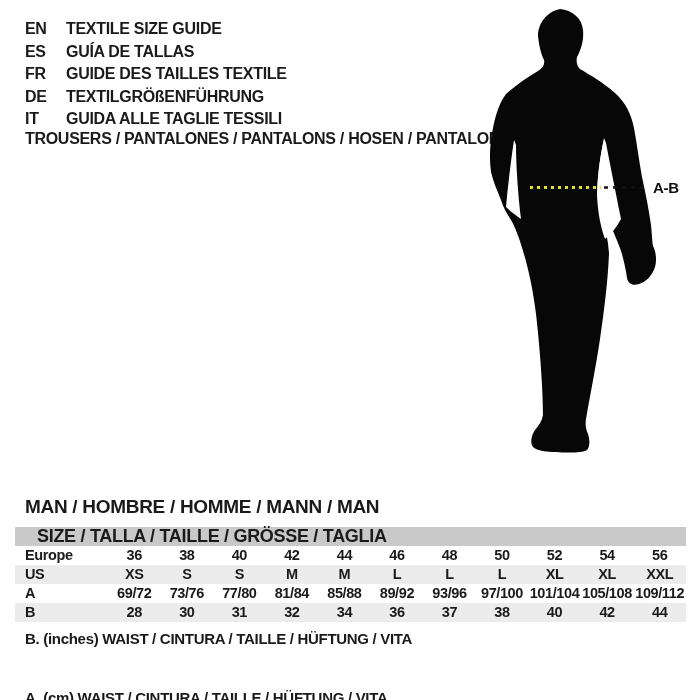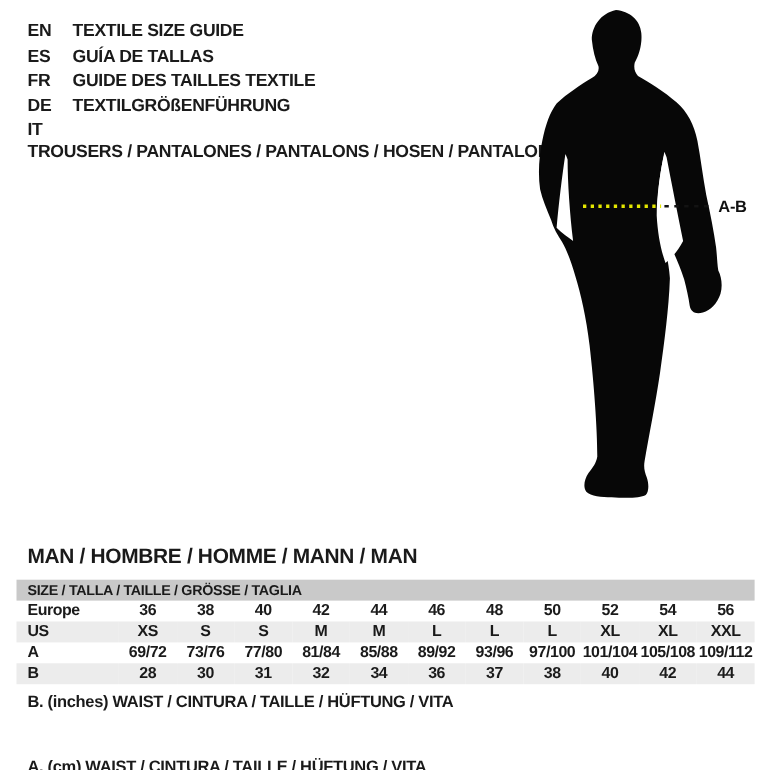--- a/index.html
+++ b/index.html
@@ -35,22 +35,22 @@
 
   
   .figure-svg{position:absolute;left:470px;top:0;width:230px;height:470px;}
   .ab-label{font-family:"Liberation Sans",sans-serif;font-weight:700;font-size:15px;fill:#111;}
 
   
   .size-table-wrap{position:absolute;left:15px;top:527px;width:671px;}
   .size-table-header{
     background:var(--hdr);
     height:19px;line-height:19px;
-    padding-left:10px;
-    font-size:13px;
+    padding-left:22px;
+    font-size:18px;
   }
   table.size-table{
     width:671px;border-collapse:collapse;table-layout:fixed;
     font-size:14.5px;letter-spacing:-0.4px;
   }
   table.size-table td{
     height:19px;line-height:19px;
     text-align:center;vertical-align:middle;
     white-space:nowrap;overflow:visible;
     padding:0;
@@ -73,20 +73,21 @@
   <div class="lang-list">
       <div>EN</div>
       <div>TEXTILE SIZE GUIDE</div>
       <div>ES</div>
       <div>GUÍA DE TALLAS</div>
       <div>FR</div>
       <div>GUIDE DES TAILLES TEXTILE</div>
       <div>DE</div>
       <div>TEXTILGRÖßENFÜHRUNG</div>
       <div>IT</div>
+      <div>GUIDA ALLE TAGLIE TESSILI</div>
     </div>
 
   <div class="garment-title">TROUSERS / PANTALONES / PANTALONS / HOSEN / PANTALONI</div>
 
   <svg class="figure-svg" viewBox="470 0 230 470" xmlns="http://www.w3.org/2000/svg">
 
     <path fill="var(--sil)" d="
       M560 9
       C572 10 582 18 583 30
       C584 40 581 50 577 57

